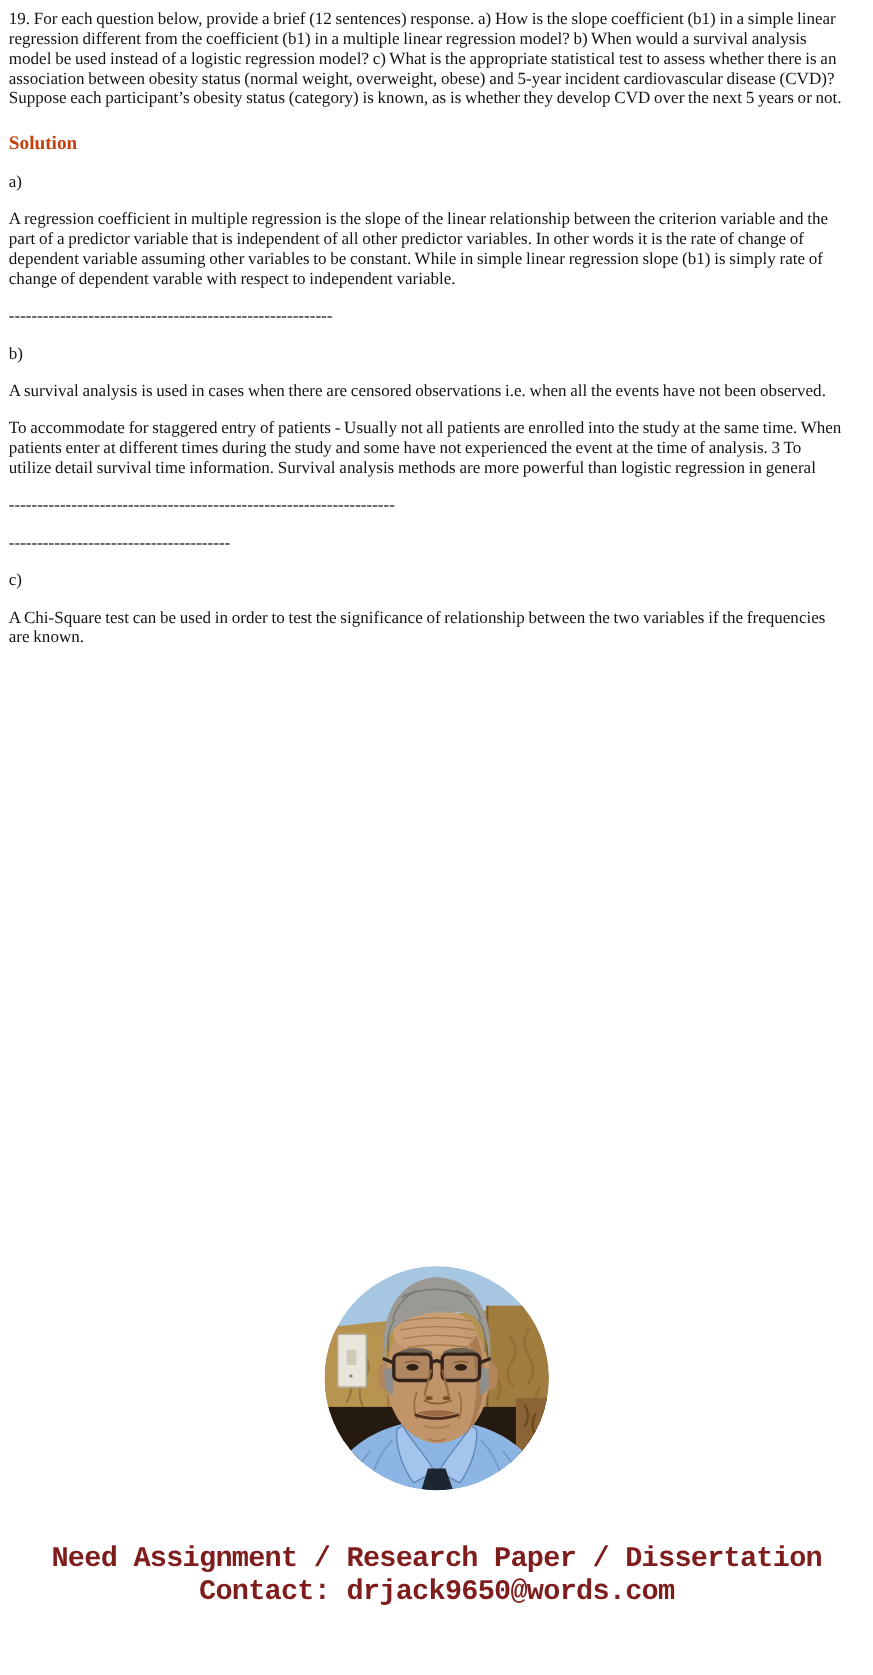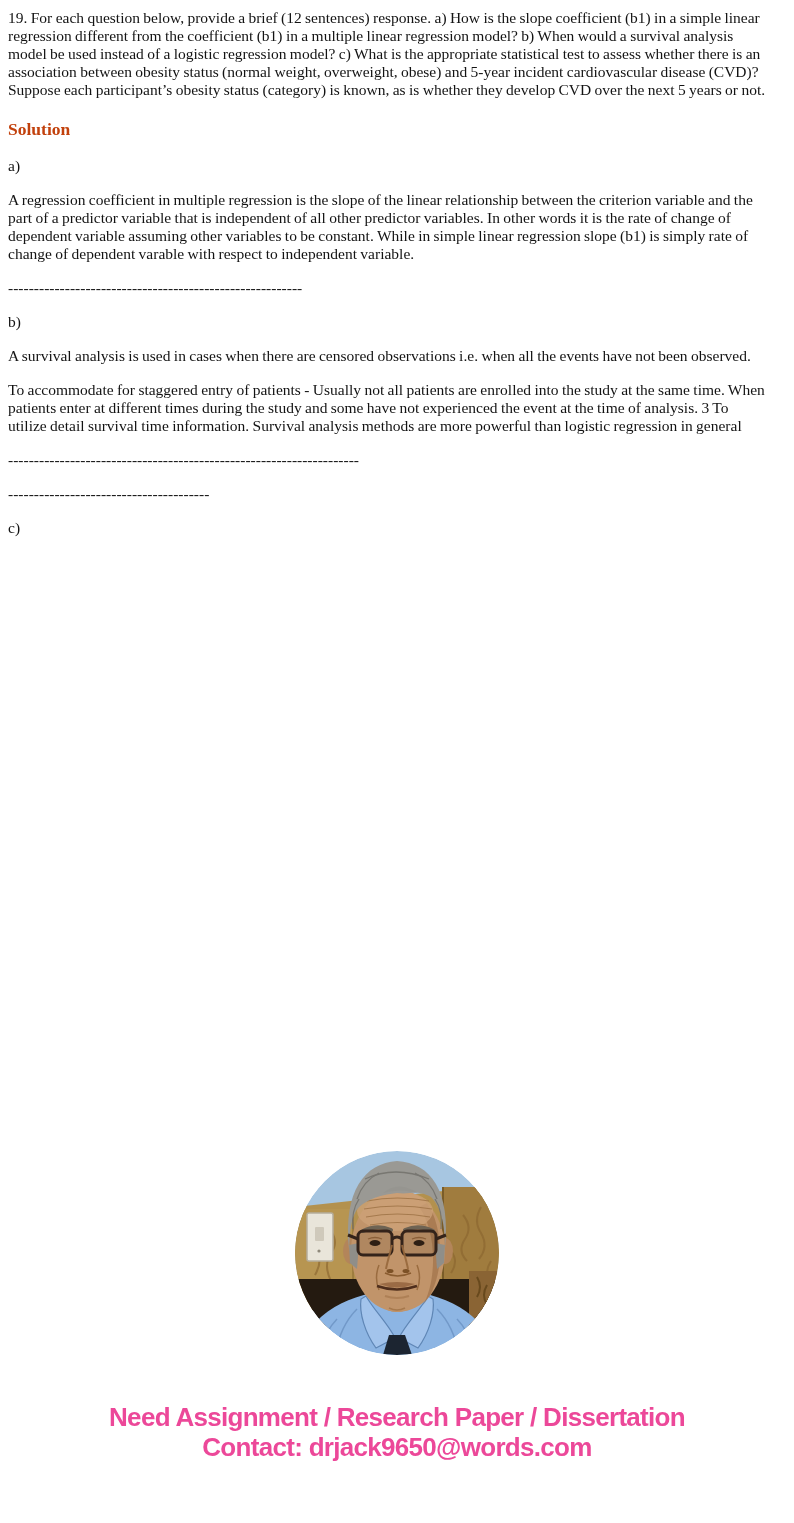--- a/index.html
+++ b/index.html
@@ -36,43 +36,44 @@
     height: 204px;
     border-radius: 50%;
     overflow: hidden;
   }
   .promo-footer {
     position: absolute;
     top: 1402px;
     left: 0;
     width: 794px;
     text-align: center;
-    font-family: Liberation Sans, sans-serif;
+    font-family: Liberation Mono, monospace;
     font-weight: bold;
     font-size: 26px;
     line-height: 30px;
     letter-spacing: -0.7px;
-    color: #ec4899;
+    color: #7f1d1d;
   }
 </style>
 </head>
 <body>
 
 <div class="page">
   <p>19. For each question below, provide a brief (12 sentences) response. a) How is the slope coefficient (b1) in a simple linear regression different from the coefficient (b1) in a multiple linear regression model? b) When would a survival analysis model be used instead of a logistic regression model? c) What is the appropriate statistical test to assess whether there is an association between obesity status (normal weight, overweight, obese) and 5-year incident cardiovascular disease (CVD)? Suppose each participant’s obesity status (category) is known, as is whether they develop CVD over the next 5 years or not.</p>
   <h2 class="solution-heading">Solution</h2>
   <p>a)</p>
   <p>A regression coefficient in multiple regression is the slope of the linear relationship between the criterion variable and the part of a predictor variable that is independent of all other predictor variables. In other words it is the rate of change of dependent variable assuming other variables to be constant. While in simple linear regression slope (b1) is simply rate of change of dependent varable with respect to independent variable.</p>
   <p class="divider">---------------------------------------------------------</p>
   <p>b)</p>
   <p>A survival analysis is used in cases when there are censored observations i.e. when all the events have not been observed.</p>
   <p>To accommodate for staggered entry of patients - Usually not all patients are enrolled into the study at the same time. When patients enter at different times during the study and some have not experienced the event at the time of analysis. 3 To utilize detail survival time information. Survival analysis methods are more powerful than logistic regression in general</p>
   <p class="divider">--------------------------------------------------------------------</p>
   <p class="divider">---------------------------------------</p>
   <p>c)</p>
+  <p>A Chi-Square test can be used in order to test the significance of relationship between the two variables if the frequencies are known.</p>
 </div>
 
 <div class="photo-wrap">
   <svg width="204" height="204" viewBox="0 0 204 204" xmlns="http://www.w3.org/2000/svg">
     <defs>
       <clipPath id="pc">
           <circle cx="102" cy="102" r="102"></circle>
         </clipPath>
     </defs>
     <g clip-path="url(#pc)">

